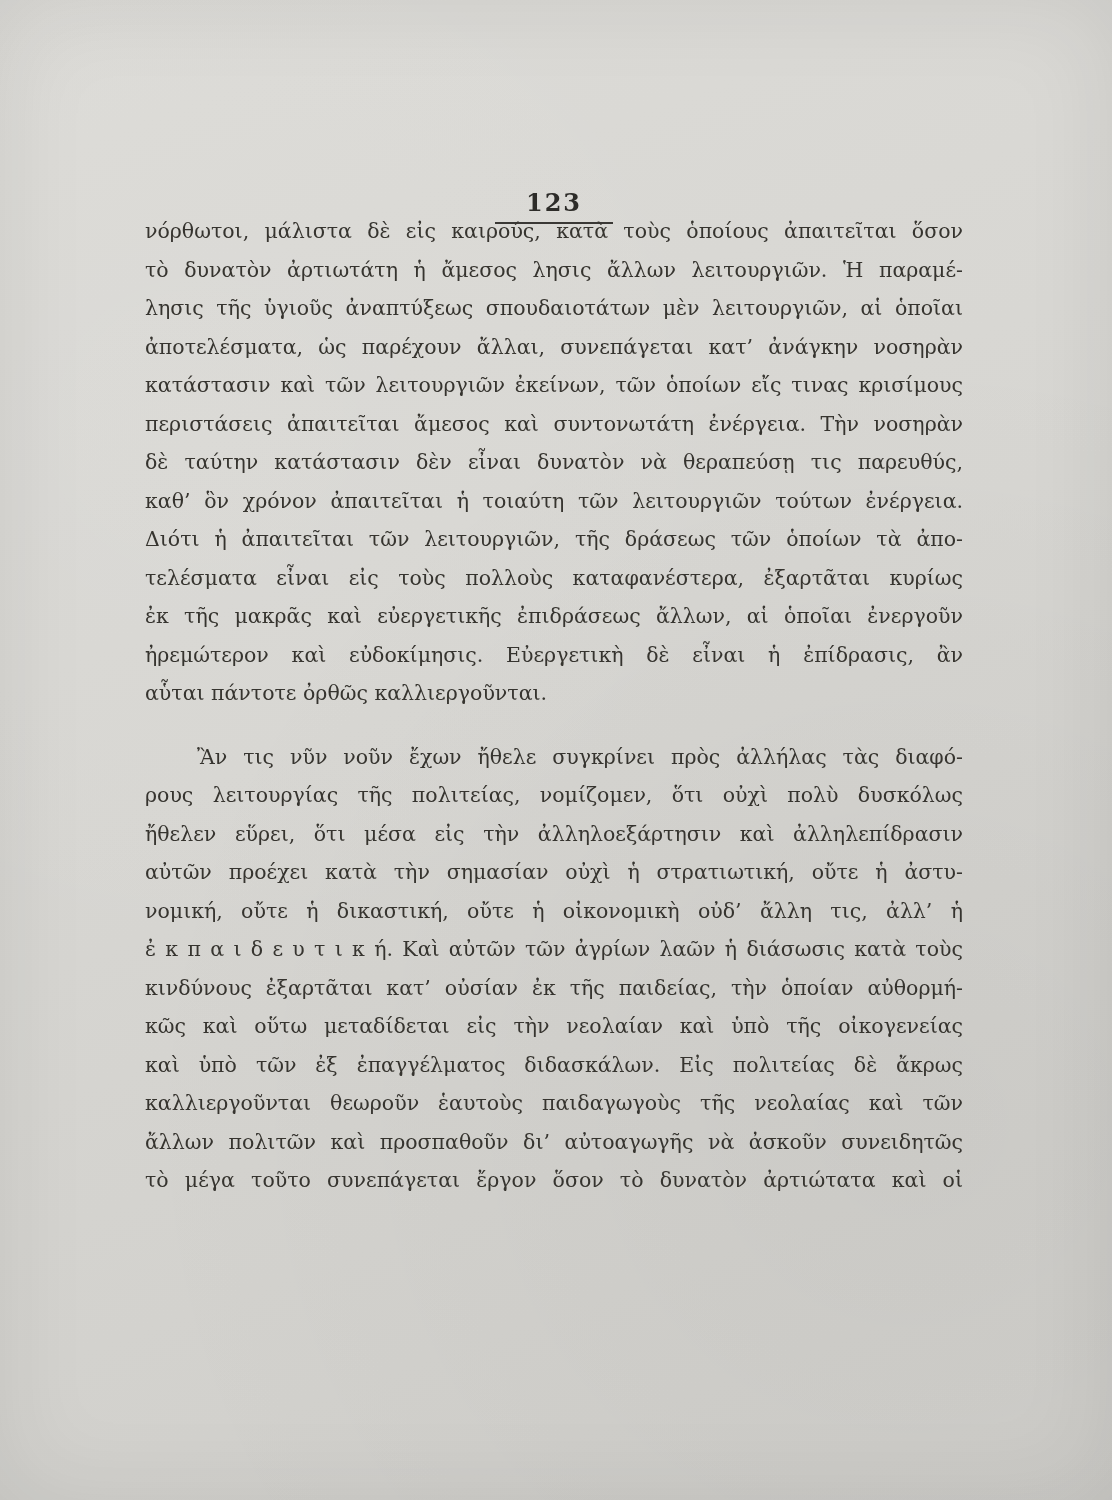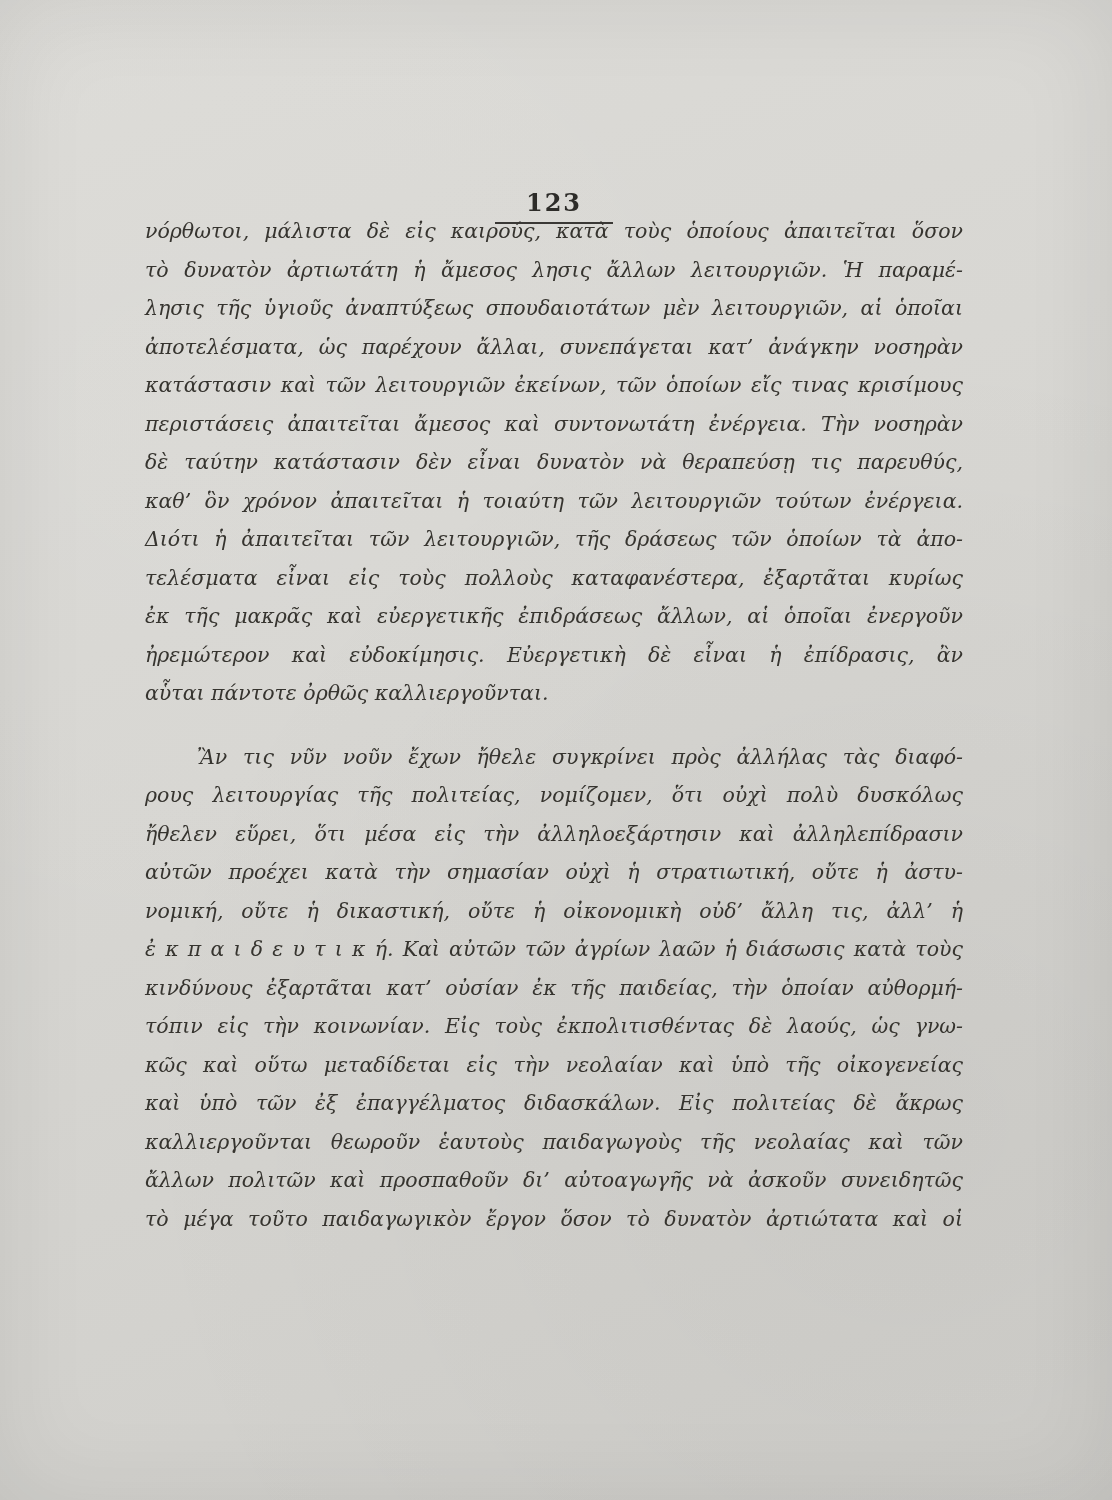--- a/index.html
+++ b/index.html
@@ -41,21 +41,20 @@
     margin: 5px auto 0 auto;
   }
   .text-block {
     position: absolute;
     top: 212px;
     left: 145px;
     width: 818px;
     font-size: 20.5px;
     line-height: 38.5px;
     color: #36342f;
-    font-style: italic;
   }
   .paragraph .line {
     text-align: justify;
     text-align-last: justify;
   }
   .paragraph:not(.justify-last) .line:last-child {
     text-align-last: left;
   }
   .paragraph.indented .line:first-child {
     text-indent: 52px;
@@ -91,22 +90,21 @@
         <div class="line">αὗται πάντοτε ὀρθῶς καλλιεργοῦνται.</div>
       </div>
     <div class="paragraph indented justify-last">
         <div class="line">Ἂν τις νῦν νοῦν ἔχων ἤθελε συγκρίνει πρὸς ἀλλήλας  τὰς διαφό-</div>
         <div class="line">ρους λειτουργίας  τῆς πολιτείας,  νομίζομεν, ὅτι οὐχὶ  πολὺ  δυσκόλως</div>
         <div class="line">ἤθελεν εὕρει,  ὅτι μέσα εἰς τὴν  ἀλληλοεξάρτησιν καὶ  ἀλληλεπίδρασιν</div>
         <div class="line">αὐτῶν προέχει κατὰ τὴν σημασίαν οὐχὶ ἡ στρατιωτική,  οὔτε ἡ ἀστυ-</div>
         <div class="line">νομική, οὔτε  ἡ δικαστική, οὔτε  ἡ οἰκονομικὴ  οὐδ’ ἄλλη τις, ἀλλ’  ἡ</div>
         <div class="line">ἐ κ π α ι δ ε υ τ ι κ ή. Καὶ αὐτῶν τῶν ἀγρίων λαῶν ἡ διάσωσις κατὰ τοὺς</div>
         <div class="line">κινδύνους ἐξαρτᾶται κατ’ οὐσίαν ἐκ τῆς παιδείας, τὴν ὁποίαν αὐθορμή-</div>
-        <div class="line">τόπιν εἰς τὴν κοινωνίαν. Εἰς τοὺς ἐκπολιτισθέντας δὲ λαούς,  ὡς γνω-</div>
         <div class="line">κῶς καὶ οὕτω  μεταδίδεται εἰς τὴν νεολαίαν  καὶ ὑπὸ τῆς  οἰκογενείας</div>
         <div class="line">καὶ ὑπὸ  τῶν ἐξ ἐπαγγέλματος  διδασκάλων.  Εἰς πολιτείας  δὲ ἄκρως</div>
         <div class="line">καλλιεργοῦνται  θεωροῦν  ἑαυτοὺς  παιδαγωγοὺς  τῆς  νεολαίας καὶ  τῶν</div>
         <div class="line">ἄλλων πολιτῶν καὶ προσπαθοῦν δι’ αὐτοαγωγῆς νὰ ἀσκοῦν συνειδητῶς</div>
-        <div class="line">τὸ μέγα τοῦτο παιδαγωγικὸν ἔργον ὅσον τὸ δυνατὸν ἀρτιώτατα καὶ  οἱ</div>
+        <div class="line">τὸ μέγα τοῦτο συνεπάγεται ἔργον ὅσον τὸ δυνατὸν ἀρτιώτατα καὶ  οἱ</div>
       </div>
   </main>
 
 </div>
 
 </body></html>

